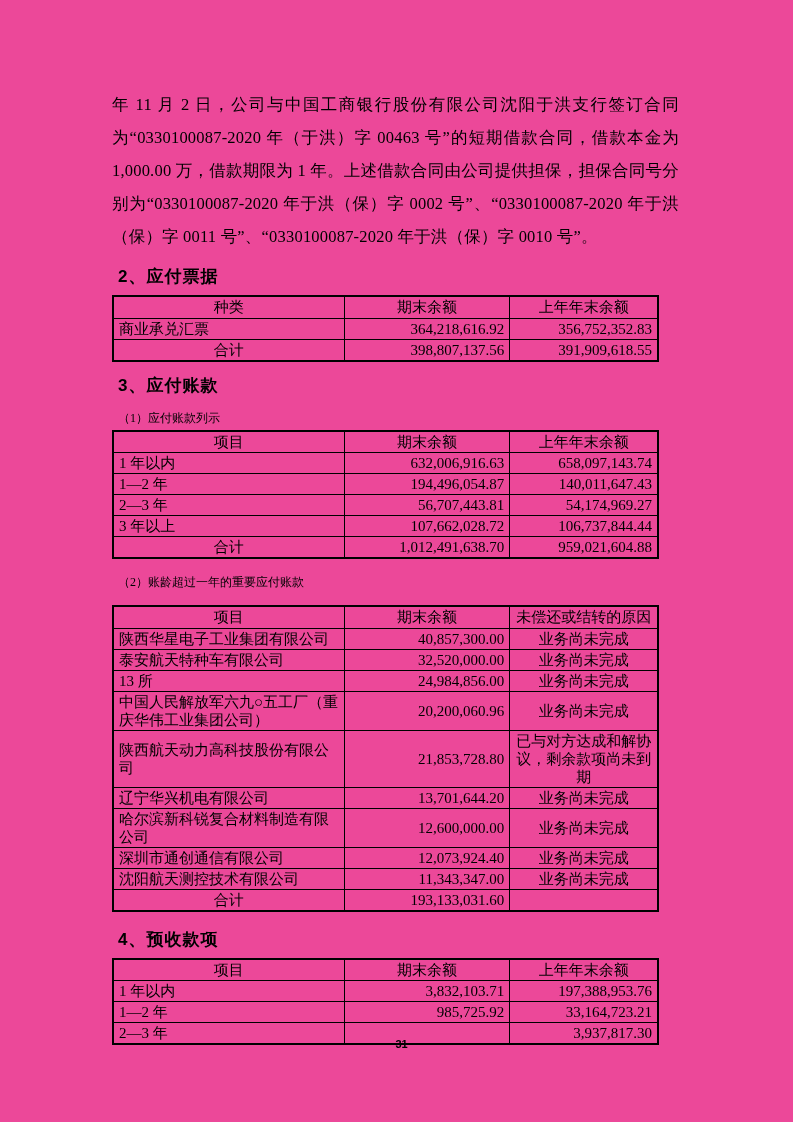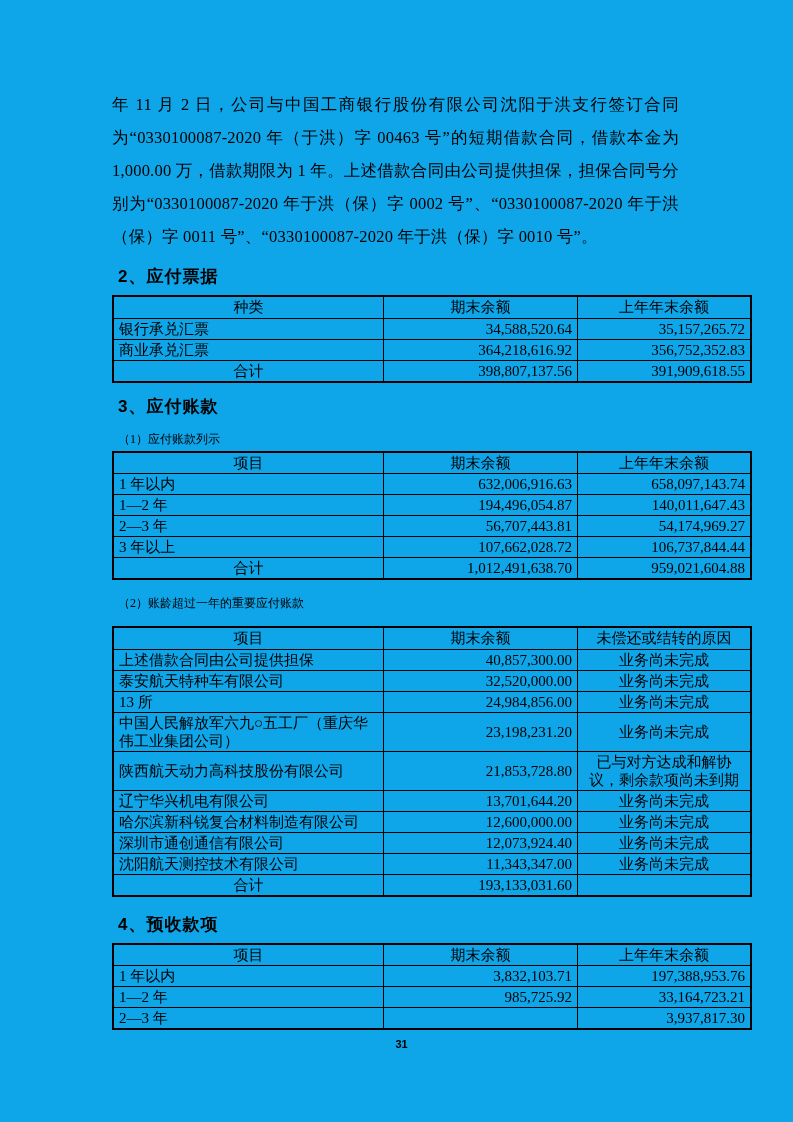--- a/index.html
+++ b/index.html
@@ -6,21 +6,21 @@
   html, body { background: #ffffff; }
   body {
     width: 793px; height: 1122px;
     font-family: "Liberation Serif", "DejaVu Serif", serif;
     color: #000;
     position: relative;
   }
   .page {
     position: relative;
     width: 793px; height: 1122px;
-    background: #0ea5e9;
+    background: #ec4899;
     padding: 88px 114px 0 112px;
     overflow: hidden;
   }
   .para {
     font-size: 16.5px;
     line-height: 33px;
     text-align: justify;
     text-justify: inter-ideograph;
     letter-spacing: 0.2px;
   }
@@ -35,21 +35,21 @@
   }
   .h.h4-gap { margin-top: 16px; }
   .sub {
     font-size: 12px;
     margin-top: 13px;
     margin-bottom: 3px;
     padding-left: 6px;
   }
   .sub.sub2 { margin-top: 15px; margin-bottom: 14px; }
   table.tbl {
-    width: 640px;
+    width: 547px;
     border-collapse: collapse;
     table-layout: fixed;
     border: 2px solid #000;
     font-size: 15px;
   }
   table.tbl th, table.tbl td {
     border: 1px solid #000;
     padding: 1px 5px;
     line-height: 18px;
     height: 21px;
@@ -94,25 +94,20 @@
       </colgroup>
       <thead>
         <tr>
           <th>种类</th>
           <th>期末余额</th>
           <th>上年年末余额</th>
         </tr>
       </thead>
       <tbody>
         <tr>
-          <td class="l">银行承兑汇票</td>
-          <td class="r">34,588,520.64</td>
-          <td class="r">35,157,265.72</td>
-        </tr>
-        <tr>
           <td class="l">商业承兑汇票</td>
           <td class="r">364,218,616.92</td>
           <td class="r">356,752,352.83</td>
         </tr>
         <tr>
           <td class="c">合计</td>
           <td class="r">398,807,137.56</td>
           <td class="r">391,909,618.55</td>
         </tr>
       </tbody>
@@ -174,37 +169,37 @@
       </colgroup>
       <thead>
         <tr>
           <th>项目</th>
           <th>期末余额</th>
           <th>未偿还或结转的原因</th>
         </tr>
       </thead>
       <tbody>
         <tr>
-          <td class="l">上述借款合同由公司提供担保</td>
+          <td class="l">陕西华星电子工业集团有限公司</td>
           <td class="r">40,857,300.00</td>
           <td class="c">业务尚未完成</td>
         </tr>
         <tr>
           <td class="l">泰安航天特种车有限公司</td>
           <td class="r">32,520,000.00</td>
           <td class="c">业务尚未完成</td>
         </tr>
         <tr>
           <td class="l">13 所</td>
           <td class="r">24,984,856.00</td>
           <td class="c">业务尚未完成</td>
         </tr>
         <tr>
           <td class="l">中国人民解放军六九○五工厂（重庆华伟工业集团公司）</td>
-          <td class="r">23,198,231.20</td>
+          <td class="r">20,200,060.96</td>
           <td class="c">业务尚未完成</td>
         </tr>
         <tr>
           <td class="l">陕西航天动力高科技股份有限公司</td>
           <td class="r">21,853,728.80</td>
           <td class="c">已与对方达成和解协议，剩余款项尚未到期</td>
         </tr>
         <tr>
           <td class="l">辽宁华兴机电有限公司</td>
           <td class="r">13,701,644.20</td>

